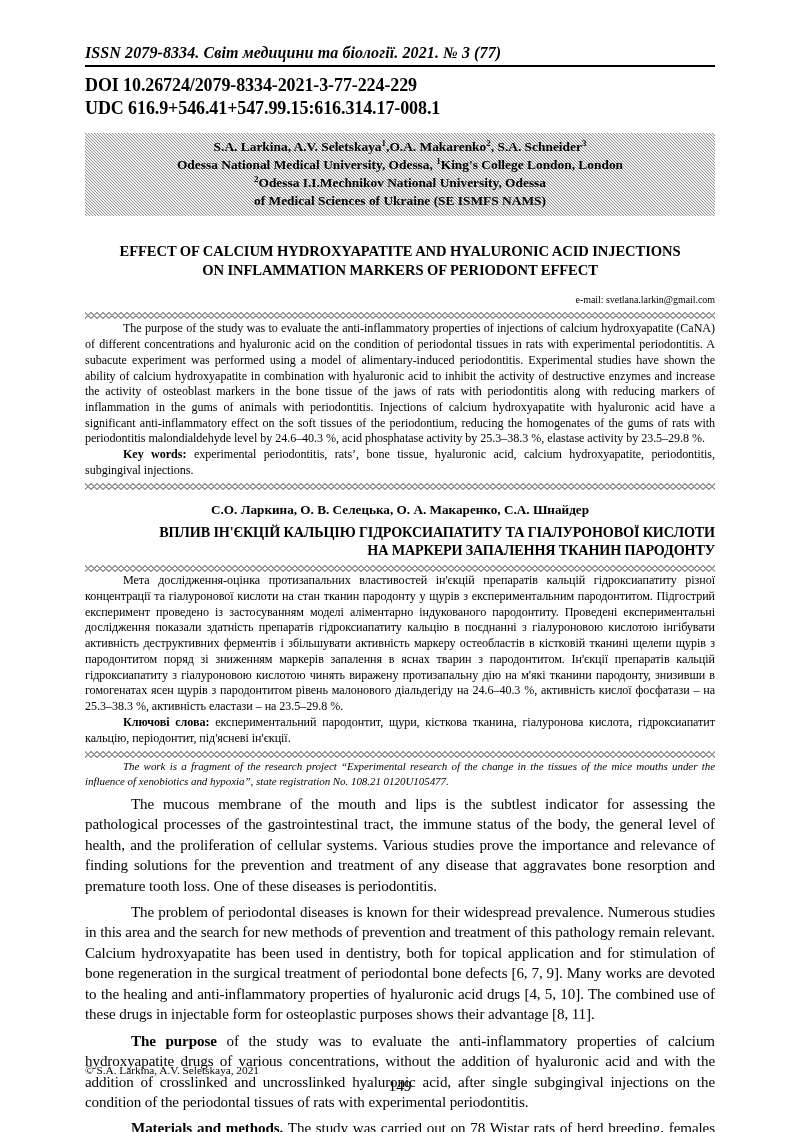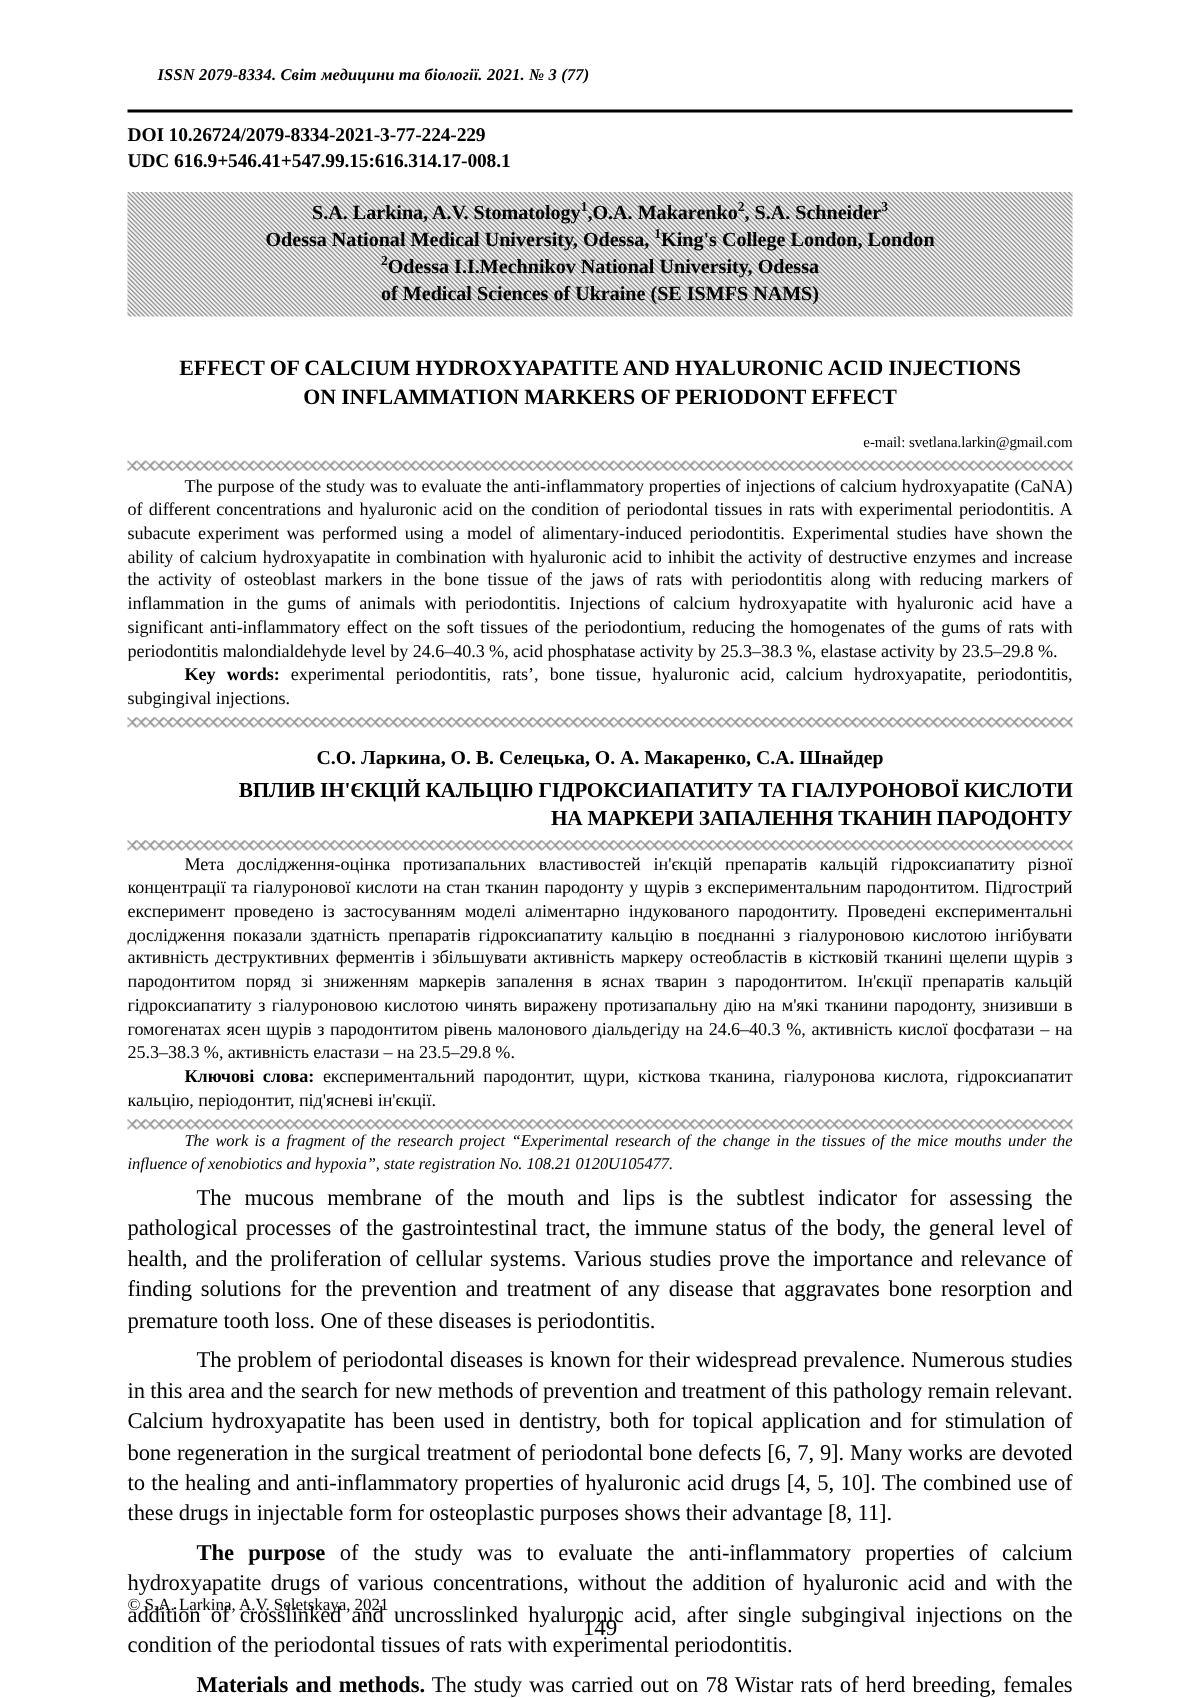--- a/index.html
+++ b/index.html
@@ -26,34 +26,33 @@
     position: absolute;
     left: 85px;
     top: 44px;
     width: 630px;
   }
 
   
   .runhead {
     font-style: italic;
     font-weight: bold;
-    font-size: 11px;
+    font-size: 16px;
     letter-spacing: 0.1px;
-    padding-bottom: 17px;
-    margin-left: 20px;
+    padding-bottom: 3px;
   }
   .rule-thick {
     border-bottom: 2.2px solid #000;
     margin-bottom: 7px;
   }
 
   
   .idline {
     font-weight: bold;
-    font-size: 13px;
+    font-size: 18px;
     line-height: 1.28;
     letter-spacing: -0.1px;
   }
 
   
   .authorband {
     margin-top: 13px;
     padding: 5px 6px 6px 6px;
     text-align: center;
     font-weight: bold;
@@ -176,21 +175,21 @@
 <div class="page">
   <div class="content">
 
     <div class="runhead">ISSN 2079-8334. Світ медицини та біології. 2021. № 3 (77)</div>
     <div class="rule-thick"></div>
 
     <div class="idline">DOI 10.26724/2079-8334-2021-3-77-224-229</div>
     <div class="idline">UDC 616.9+546.41+547.99.15:616.314.17-008.1</div>
 
     <div class="authorband">
-      <div><span>S.A. Larkina, A.V. Stomatology</span><sup>1</sup><span>,O.A. Makarenko</span><sup>2</sup><span>, S.A. Schneider</span><sup>3</sup></div>
+      <div><span>S.A. Larkina, A.V. Seletskaya</span><sup>1</sup><span>,O.A. Makarenko</span><sup>2</sup><span>, S.A. Schneider</span><sup>3</sup></div>
       <div><span>Odessa National Medical University, Odessa,  </span><sup>1</sup><span>King's College London, London</span></div>
       <div><sup>2</sup><span>Odessa I.I.Mechnikov National University, Odessa</span></div>
       <div>of Medical Sciences of Ukraine (SE ISMFS NAMS)</div>
     </div>
 
     <div class="maintitle">
       <div>EFFECT OF CALCIUM HYDROXYAPATITE AND HYALURONIC ACID INJECTIONS</div>
       <div>ON INFLAMMATION MARKERS OF PERIODONT EFFECT</div>
     </div>
 

